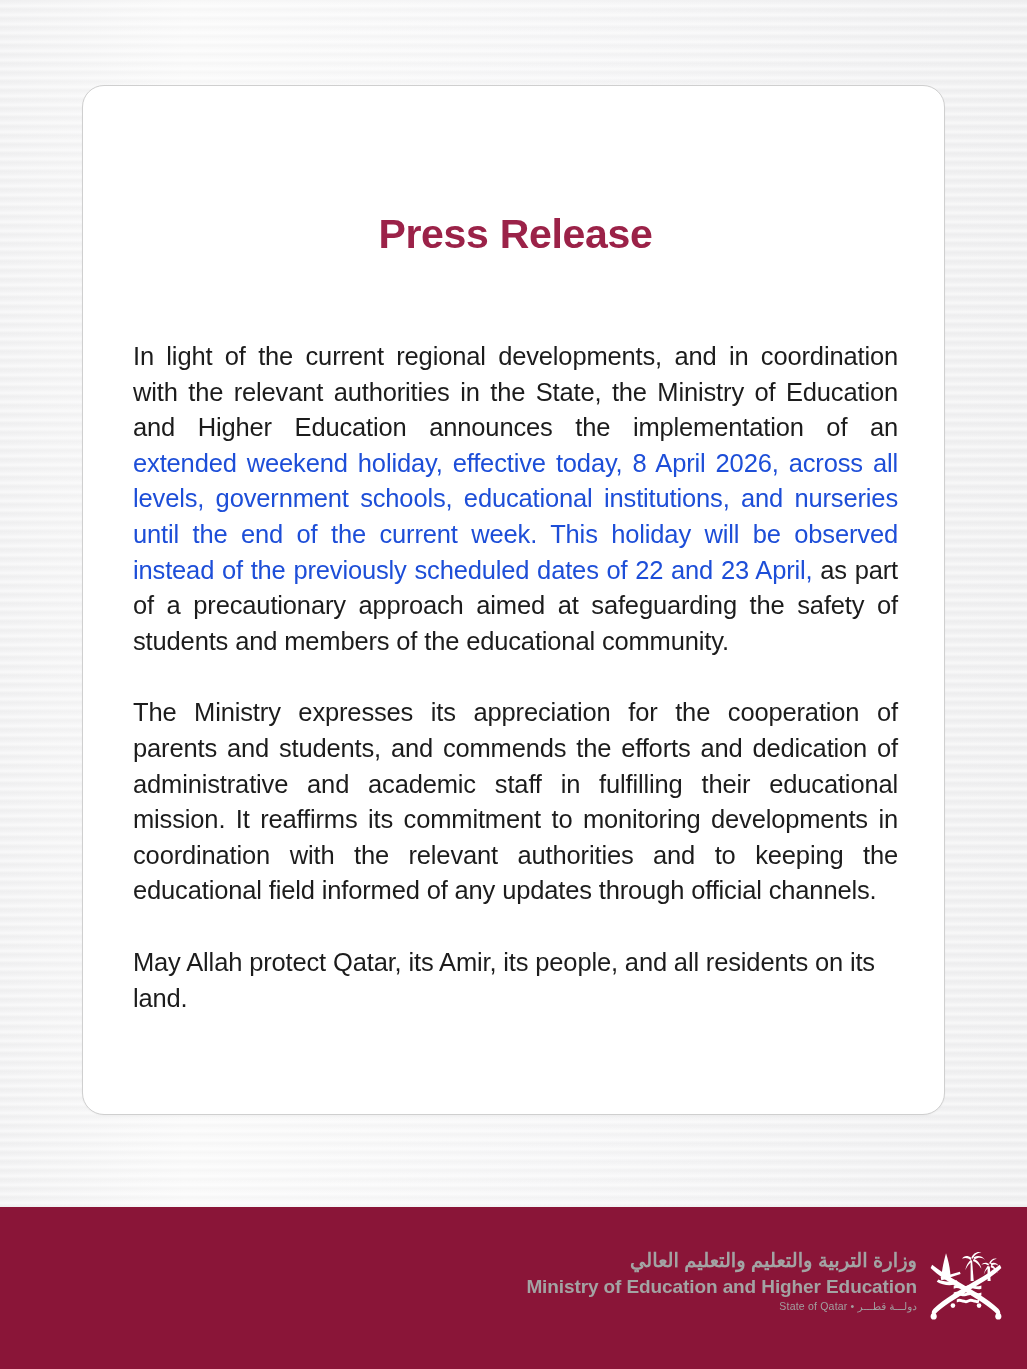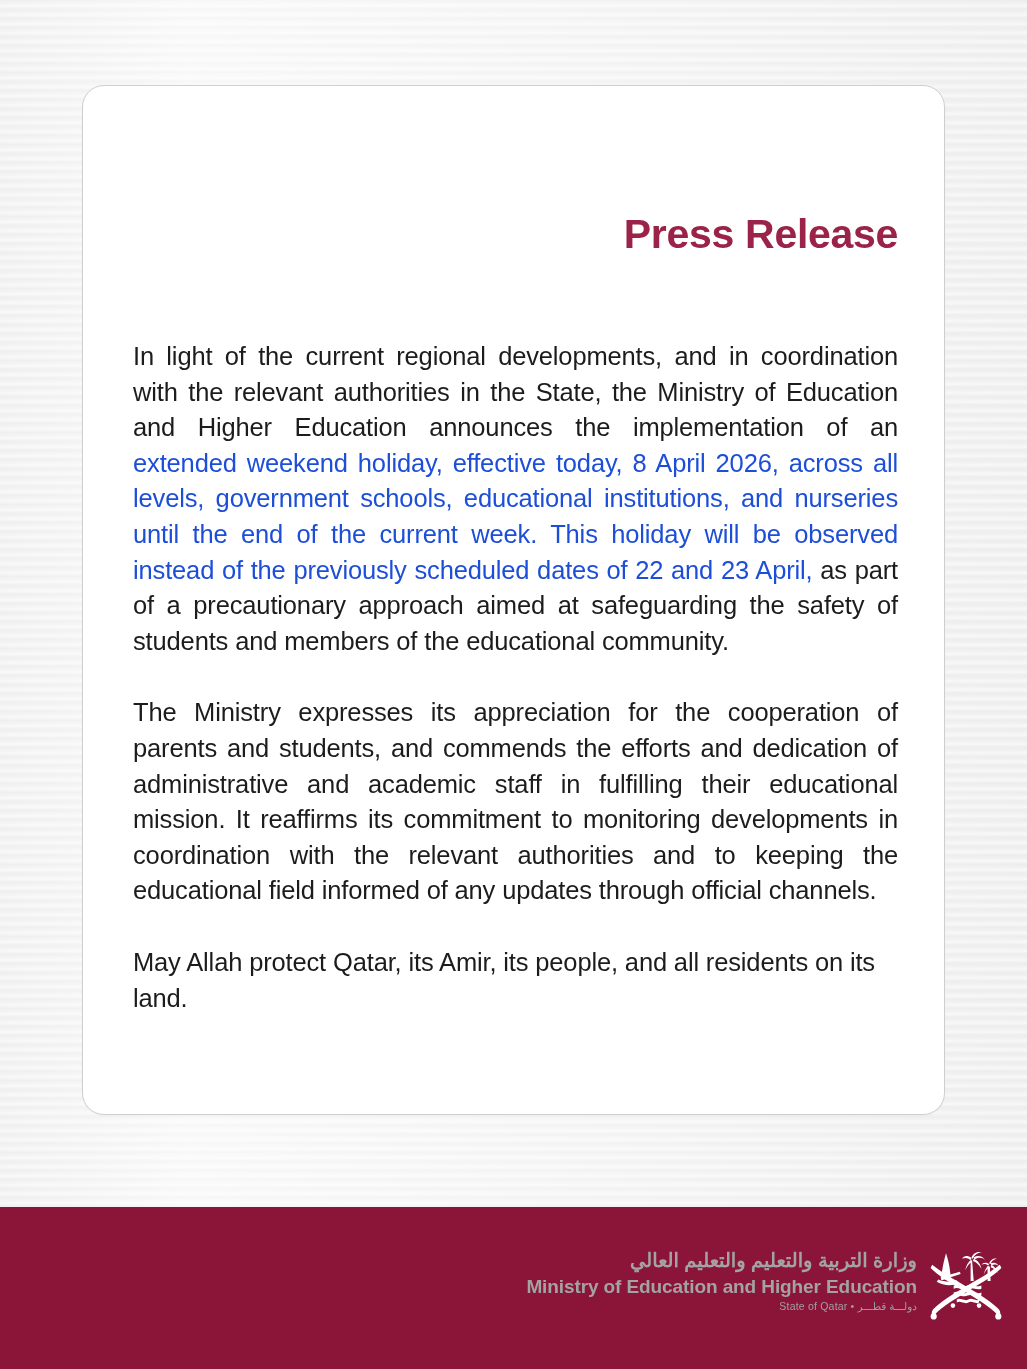--- a/index.html
+++ b/index.html
@@ -45,21 +45,21 @@
   }
 
   #card-inner {
     position: absolute;
     left: 50px;
     right: 46px;
     top: 128px;
   }
 
   #title {
-    text-align: right;
+    text-align: center;
     color: #9B2248;
     font-size: 41px;
     font-weight: bold;
     letter-spacing: -0.3px;
     margin: 0 0 84px 0;
     line-height: 1;
   }
 
   .para {
     text-align: justify;

